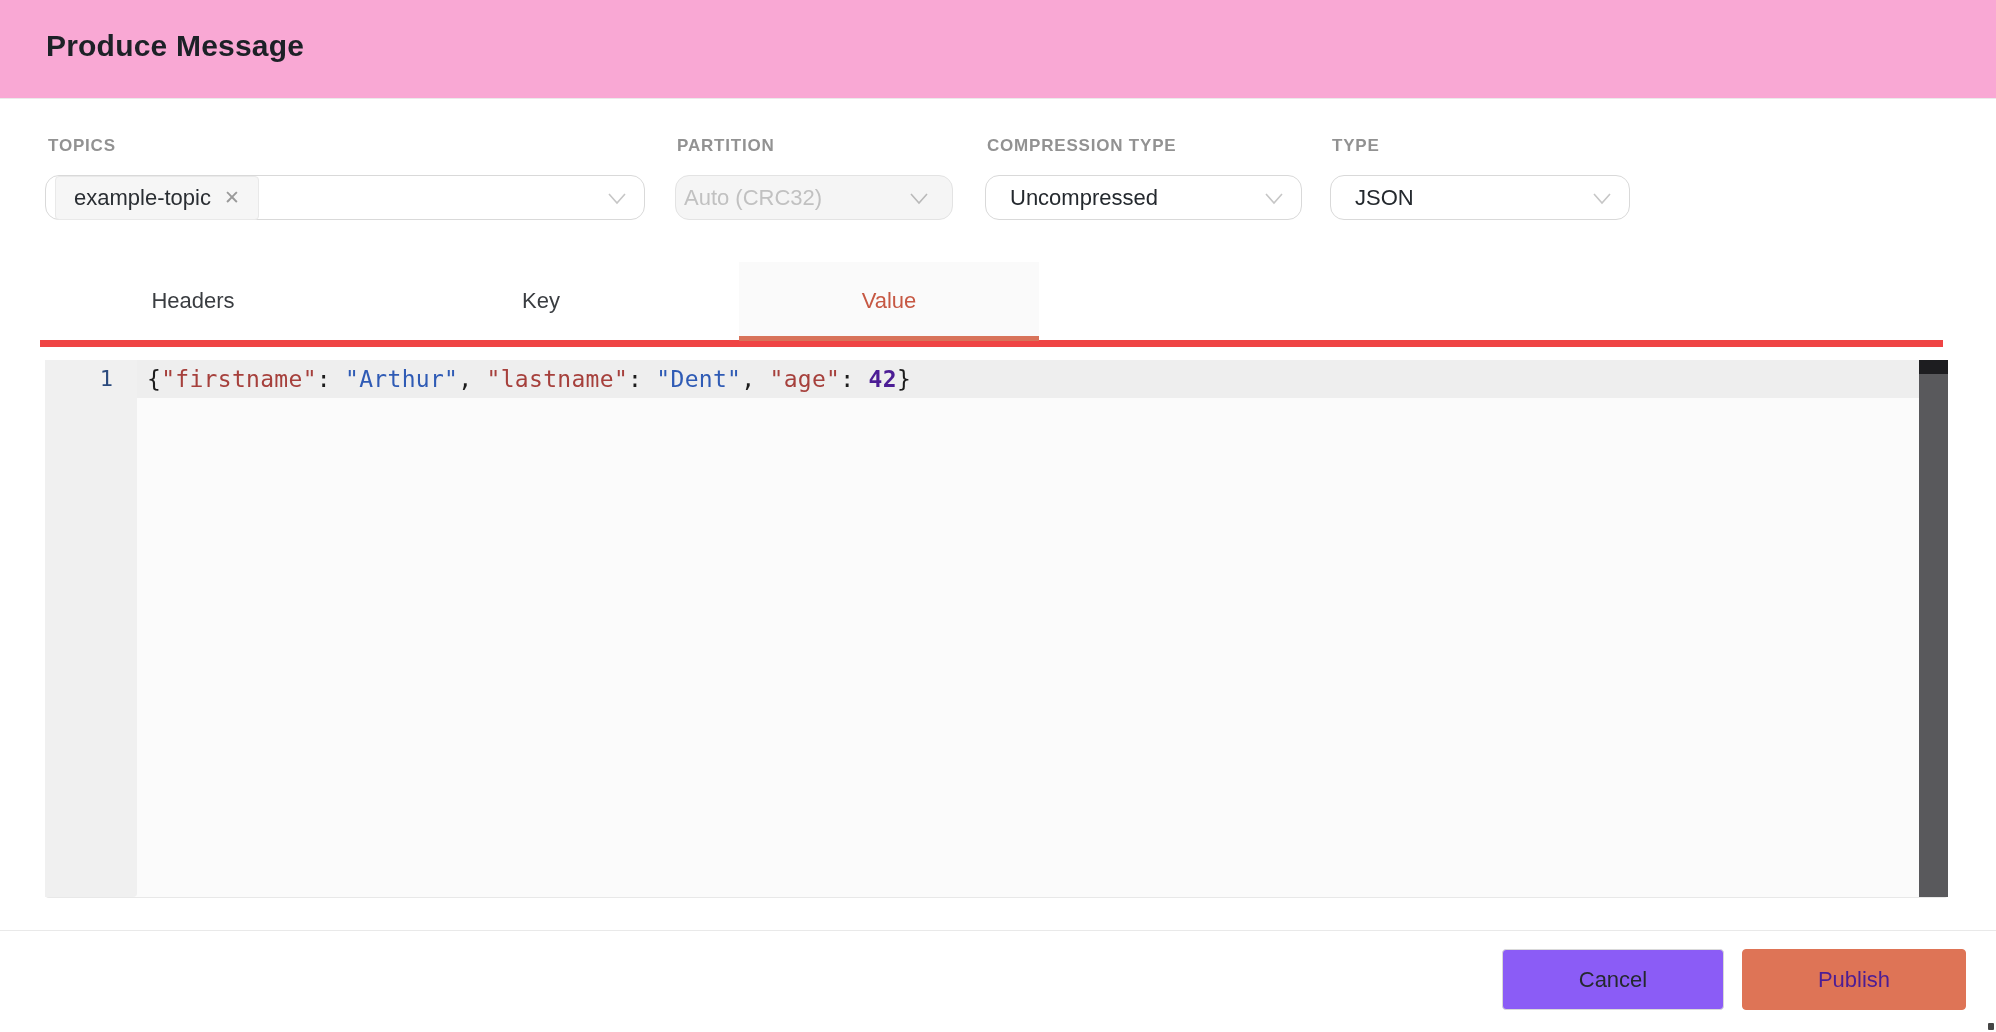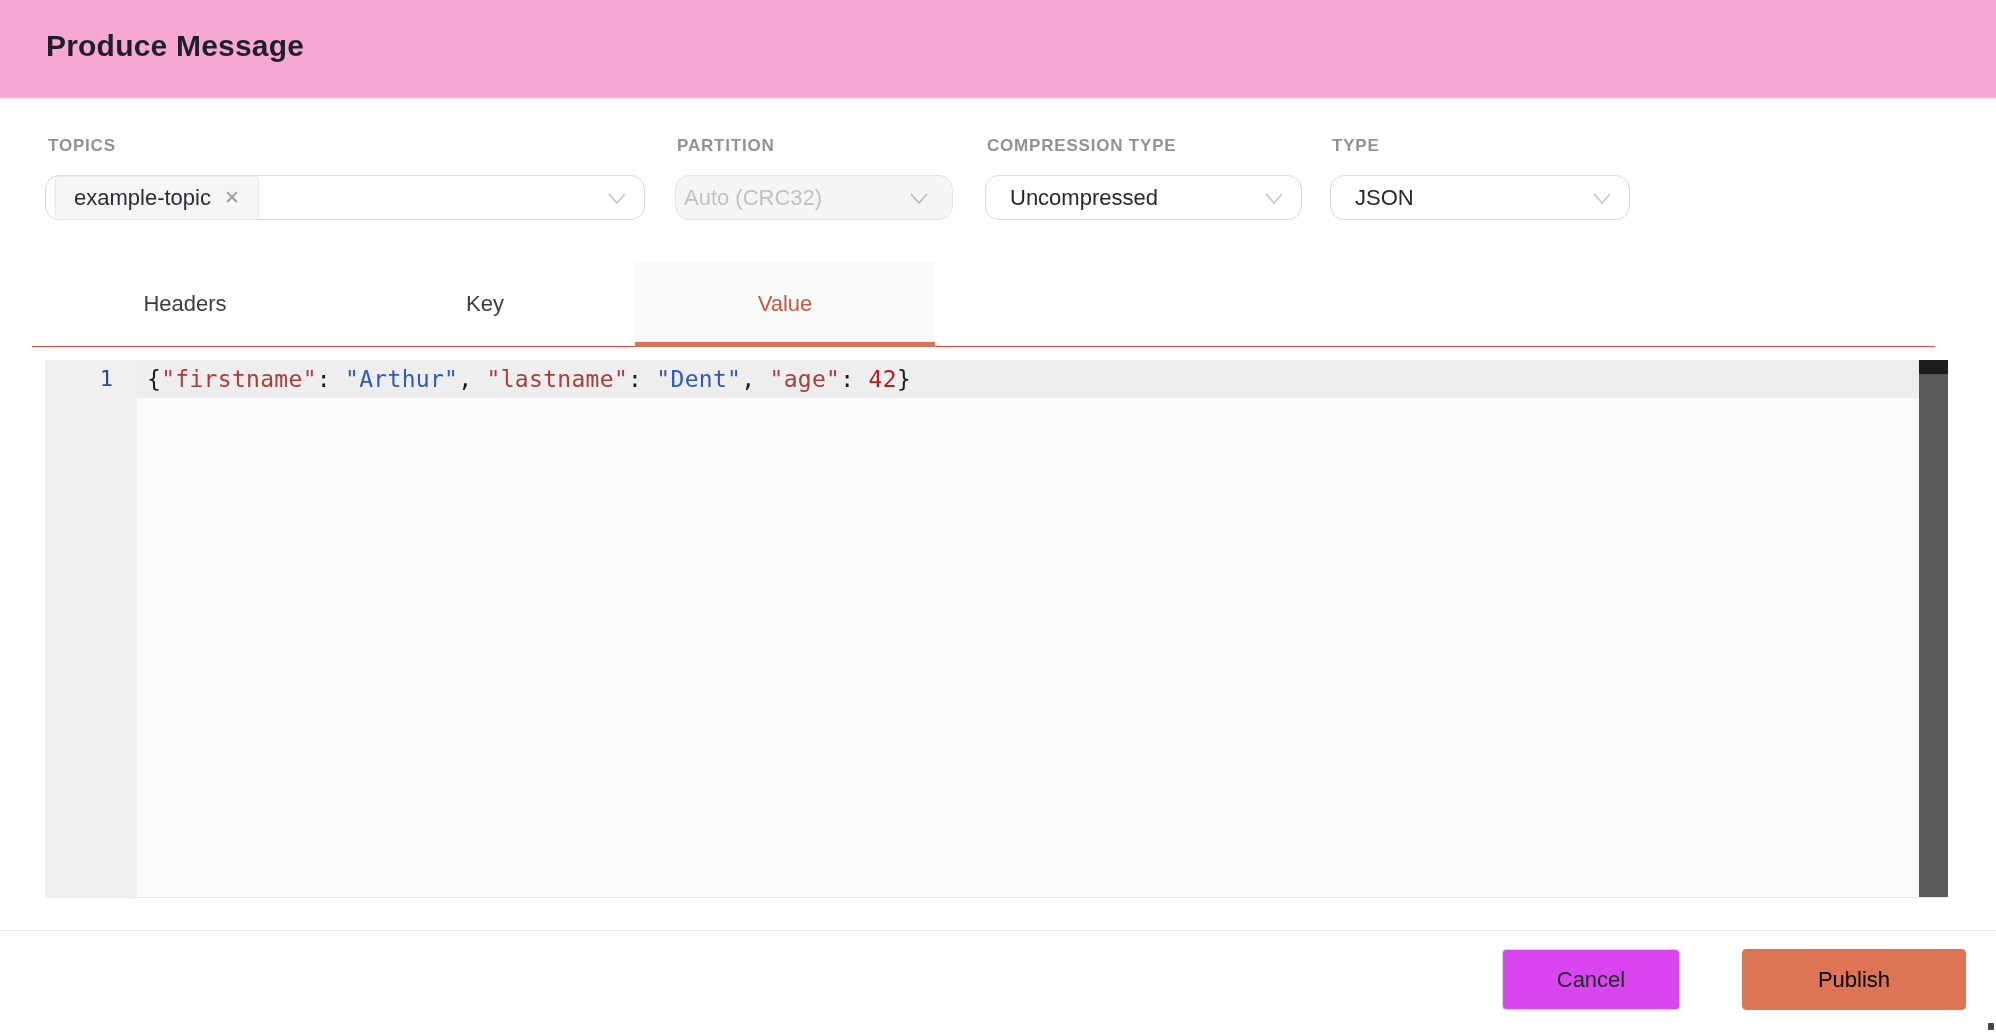--- a/index.html
+++ b/index.html
@@ -25,22 +25,22 @@
   .chev { position:absolute; right:16px; top:50%; margin-top:-10px; width:22px; height:20px; }
   .chev svg { display:block; }
 
   .topic-tag { display:flex; align-items:center; height:44px; background:#f6f6f6;
     border:1px solid #e9e9e9; border-radius:4px; padding:0 18px; font-size:22px;
     color:#2a2e33; margin-left:-13px; }
   .tag-x { margin-left:13px; color:#9a9a9a; font-size:19px; cursor:pointer;
     line-height:1; }
 
   
-  .tabstrip { position:absolute; left:32px; top:262px; width:1903px; height:85px;
-    border-bottom:1px solid #ef4444; display:flex; padding-left:3px; }
+  .tabstrip { position:absolute; left:40px; top:262px; width:1903px; height:85px;
+    border-bottom:7px solid #ef4444; display:flex; padding-left:3px;gap:48px; }
   .tab { width:300px; height:100%; display:flex; align-items:center; justify-content:center;
     font-size:22px; color:#3a3d41; position:relative; cursor:pointer; }
   .tab.active { background:#fafafa; color:#c65843; }
   .tab.active::after { content:""; position:absolute; left:0; right:0; bottom:-1px;
     height:5px; background:#d8735a; }
 
   
   .editor { position:absolute; left:45px; top:360px; width:1903px; height:538px;
     background:#fbfbfb; border-bottom:1px solid #e8e8e8; border-radius:0 0 4px 4px; }
   .gutter { position:absolute; left:0; top:0; width:92px; height:100%;
@@ -48,37 +48,37 @@
   .lnum { position:absolute; left:0; top:0; width:68px; height:38px; line-height:38px;
     text-align:right; font-family:"DejaVu Sans Mono", monospace; font-size:22px;
     color:#2b4a7d; }
   .activeline { position:absolute; left:92px; right:29px; top:0; height:38px;
     background:#eeeeee; }
   .code-line { position:absolute; left:102px; top:0; height:38px; line-height:38px;
     font-family:"DejaVu Sans Mono", monospace; font-size:23px; letter-spacing:.3px;
     white-space:pre; color:#1c1c1c; }
   .tk.key { color:#a6403c; }
   .tk.str { color:#2f5bb5; }
-  .tk.num { color:#b91c1c; }
+  .tk.num { color:#4c1d95;font-weight:bold; }
   .tk.pun { color:#1c1c1c; }
   .vscroll { position:absolute; right:0; top:0; width:29px; height:100%;
     background:#59595c; cursor:pointer; }
   .vscroll .cap { position:absolute; top:0; left:0; width:100%; height:14px;
     background:#1d1d20; }
 
   
   .footer-line { position:absolute; left:0; top:930px; width:1996px; height:1px;
     background:#e9e9e9; }
   .btn { position:absolute; top:949px; height:61px; border-radius:4px; font-size:22px;
     display:flex; align-items:center; justify-content:center; cursor:pointer;
     font-family:"Liberation Sans", sans-serif; }
-  .btn-cancel { left:1502px; width:178px; background:#d946ef; border:1px solid #d9d9d9;
+  .btn-cancel { left:1502px; width:222px; background:#8b5cf6; border:1px solid #d9d9d9;
     color:#24292e; }
   .btn-publish { left:1742px; width:224px; background:#de7456; border:1px solid #de7456;
-    color:#000000; }
+    color:#4c1d95; }
 
   .corner-speck { position:absolute; left:1988px; top:1023px; width:6px; height:7px;
     background:#454545; border-radius:1px; }
 </style>
 </head>
 <body>
 
 <div class="canvas">
 
   <div class="hdr">

